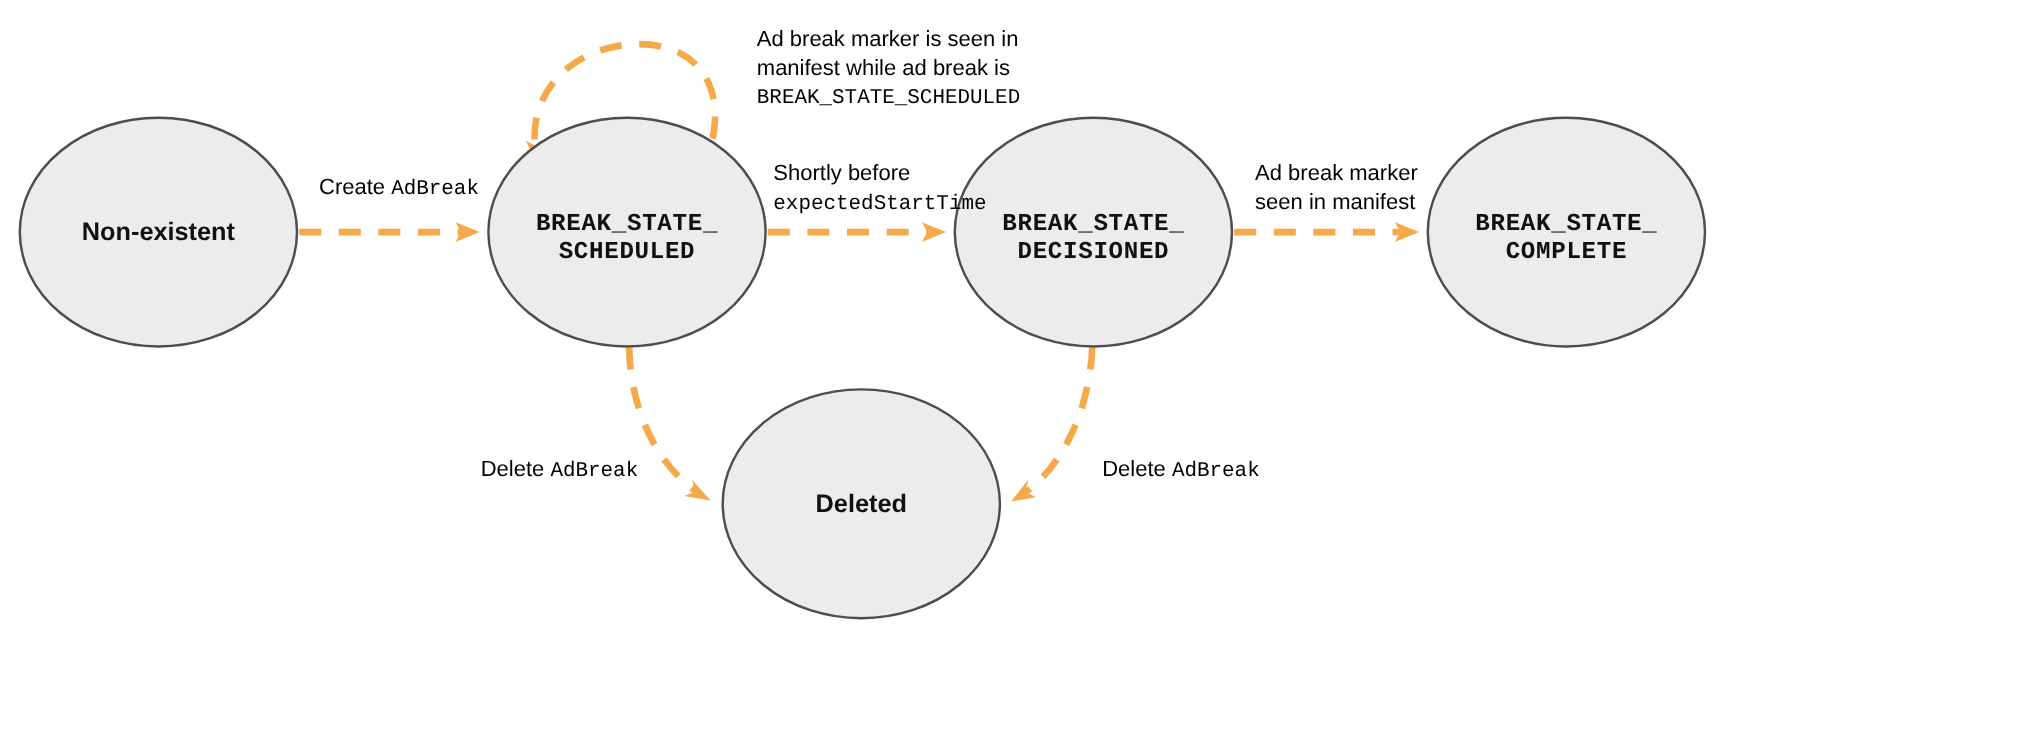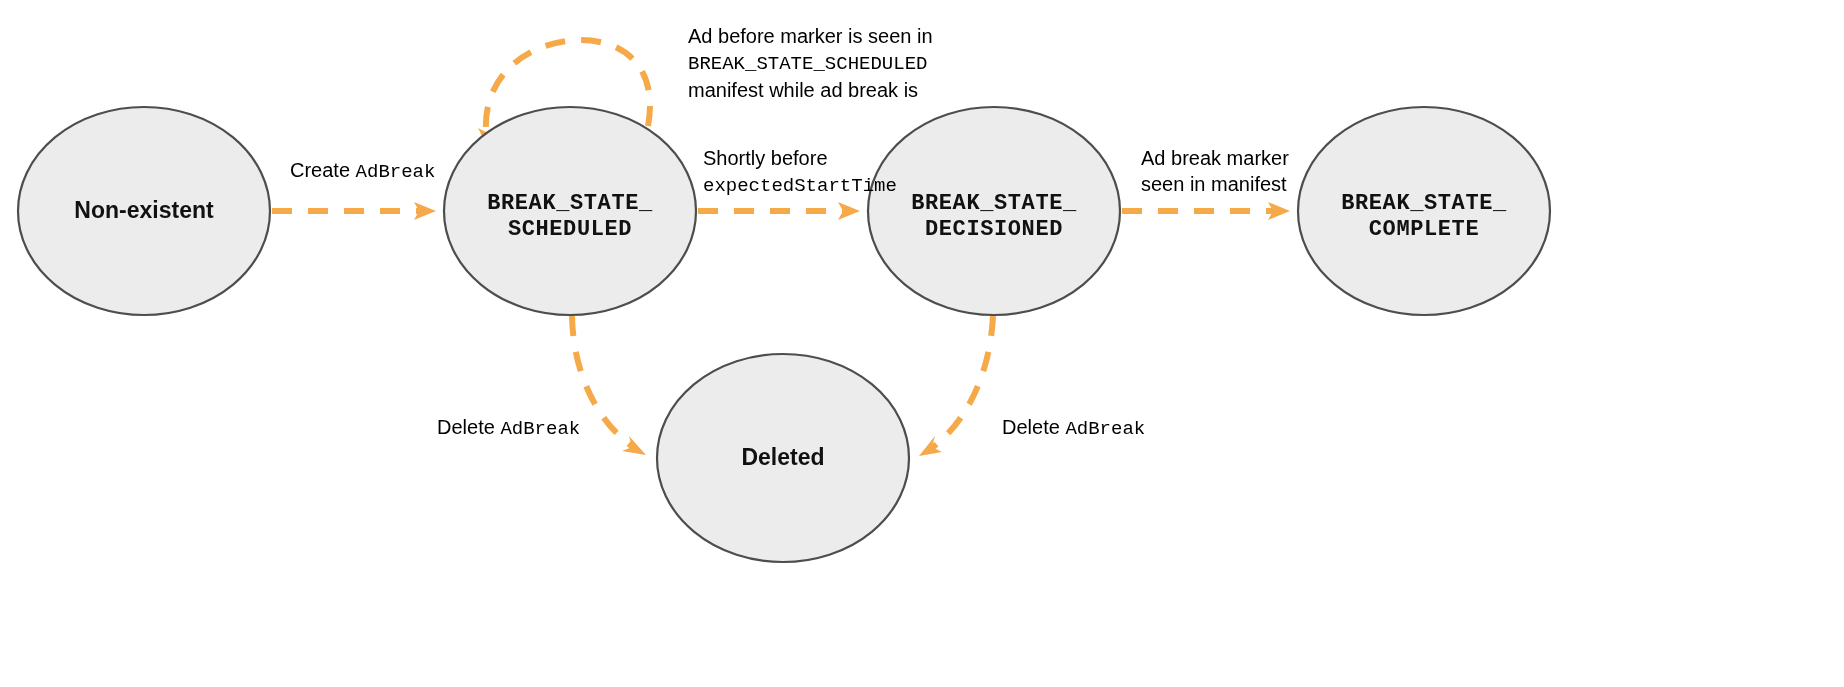--- a/index.html
+++ b/index.html
@@ -136,23 +136,23 @@
       <text class="node-label" x="783" y="459">Deleted</text>
     </g>
 
   </svg>
 
   <div class="edge-label lbl-left" style="left:290px; top:157px;text-align:right;">
       <span class="ln"><span>Create </span><span class="mono">AdBreak</span></span>
     </div>
 
   <div class="edge-label lbl-left" style="left:688px; top:23px;">
-      <span class="ln"><span>Ad before marker is seen in</span></span>
+      <span class="ln"><span>Ad break marker is seen in</span></span>
+      <span class="ln"><span>manifest while ad break is</span></span>
       <span class="ln"><span class="mono">BREAK_STATE_SCHEDULED</span></span>
-      <span class="ln"><span>manifest while ad break is</span></span>
     </div>
 
   <div class="edge-label lbl-left" style="left:1141px; top:145px;">
       <span class="ln"><span>Ad break marker</span></span>
       <span class="ln"><span>seen in manifest</span></span>
     </div>
 
   <div class="edge-label lbl-left" style="left:703px; top:145px;">
       <span class="ln"><span>Shortly before</span></span>
       <span class="ln"><span class="mono">expectedStartTime</span></span>

